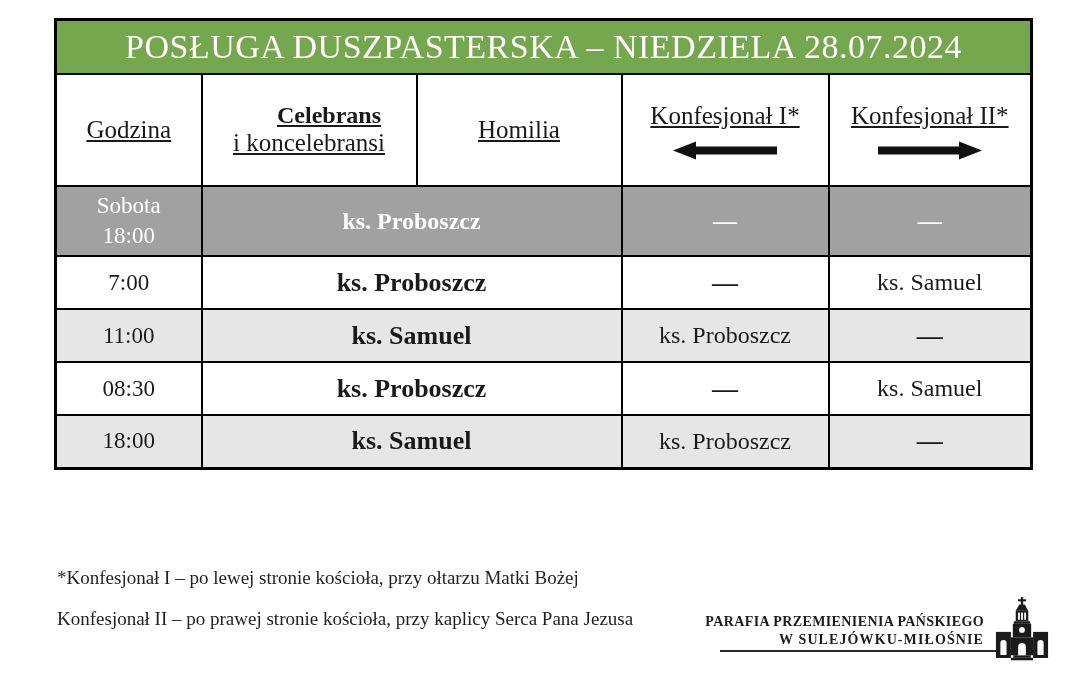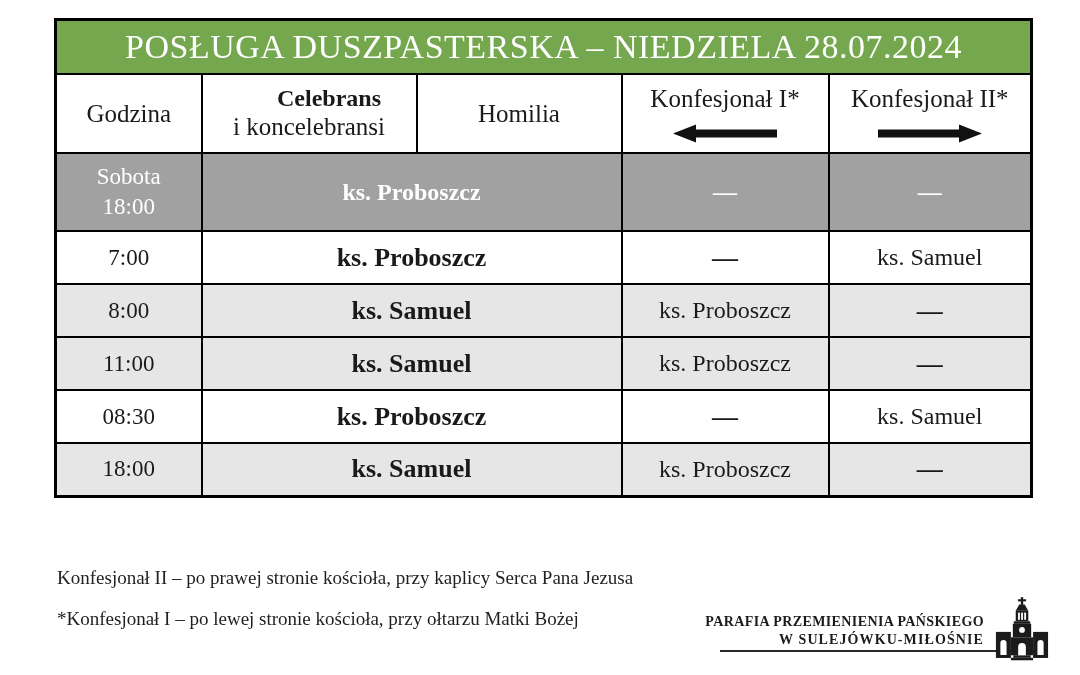--- a/index.html
+++ b/index.html
@@ -21,28 +21,28 @@
   }
   table.schedule td,table.schedule th{
     border:2px solid var(--border);
     text-align:center;vertical-align:middle;padding:0;
     overflow:hidden;
   }
   th.title-cell{
     height:52px;background:var(--title-bg);color:var(--title-text);
     font-size:34px;font-weight:normal;letter-spacing:.5px;
   }
-  tr.header-row{height:79px;}
+  tr.header-row{height:112px;text-decoration:underline;}
   tr.header-row .col-label{font-size:25px;font-weight:normal;}
   .celebrans-main{font-size:24px;font-weight:bold;line-height:1.15;margin-left:40px;}
   .celebrans-sub{font-size:25px;line-height:1.15;}
   .konf-label{font-size:25px;line-height:1.2;}
   .arrow-wrap{margin-top:10px;line-height:0;}
   .arrow-wrap svg{display:inline-block;}
-  tr.saturday-row{height:78px;background:var(--saturday-bg);color:var(--saturday-text);}
+  tr.saturday-row{height:70px;background:var(--saturday-bg);color:var(--saturday-text);}
   tr.saturday-row .time-line{font-size:23px;line-height:1.3;}
   tr.saturday-row .celebrant{font-size:24px;font-weight:bold;}
   tr.saturday-row .dash{font-size:24px;font-weight:bold;}
   tr.data-row{height:53px;background:var(--row-bg);}
   tr.data-row.alt{background:var(--row-alt-bg);}
   td.time-cell{font-size:23px;}
   td.celebrant-cell{font-size:26px;font-weight:bold;}
   td.konf-cell{font-size:24px;}
   td.konf-cell .dash{font-weight:bold;font-size:26px;}
   .footnotes{position:absolute;left:57px;top:568px;font-size:19px;color:#1f1f1f;}
@@ -105,26 +105,20 @@
     <td><span class="dash">—</span></td>
     <td><span class="dash">—</span></td>
   </tr>
   <tr class="data-row">
     <td class="time-cell">7:00</td>
     <td class="celebrant-cell" colspan="2">ks. Proboszcz</td>
     <td class="konf-cell"><span class="dash">—</span></td>
     <td class="konf-cell">ks. Samuel</td>
   </tr>
   <tr class="data-row alt">
-    <td class="time-cell">8:00</td>
-    <td class="celebrant-cell" colspan="2">ks. Samuel</td>
-    <td class="konf-cell">ks. Proboszcz</td>
-    <td class="konf-cell"><span class="dash">—</span></td>
-  </tr>
-  <tr class="data-row alt">
     <td class="time-cell">11:00</td>
     <td class="celebrant-cell" colspan="2">ks. Samuel</td>
     <td class="konf-cell">ks. Proboszcz</td>
     <td class="konf-cell"><span class="dash">—</span></td>
   </tr>
   <tr class="data-row">
     <td class="time-cell">08:30</td>
     <td class="celebrant-cell" colspan="2">ks. Proboszcz</td>
     <td class="konf-cell"><span class="dash">—</span></td>
     <td class="konf-cell">ks. Samuel</td>
@@ -132,22 +126,22 @@
   <tr class="data-row alt">
     <td class="time-cell">18:00</td>
     <td class="celebrant-cell" colspan="2">ks. Samuel</td>
     <td class="konf-cell">ks. Proboszcz</td>
     <td class="konf-cell"><span class="dash">—</span></td>
   </tr>
 </tbody>
   </table>
 
 <div class="footnotes">
+  <p class="note">*Konfesjonał I – po lewej stronie kościoła, przy ołtarzu Matki Bożej</p>
   <p class="note">Konfesjonał II – po prawej stronie kościoła, przy kaplicy Serca Pana Jezusa</p>
-  <p class="note">*Konfesjonał I – po lewej stronie kościoła, przy ołtarzu Matki Bożej</p>
 </div>
 
 <div class="logo">
   <div class="logo-rule"></div>
   <div class="logo-text">
     <div class="logo-line1">PARAFIA PRZEMIENIENIA PAŃSKIEGO</div>
     <div class="logo-line2">W SULEJÓWKU-MIŁOŚNIE</div>
   </div>
   <div class="logo-icon">
     <svg width="56" height="66" viewBox="0 0 58 66">

